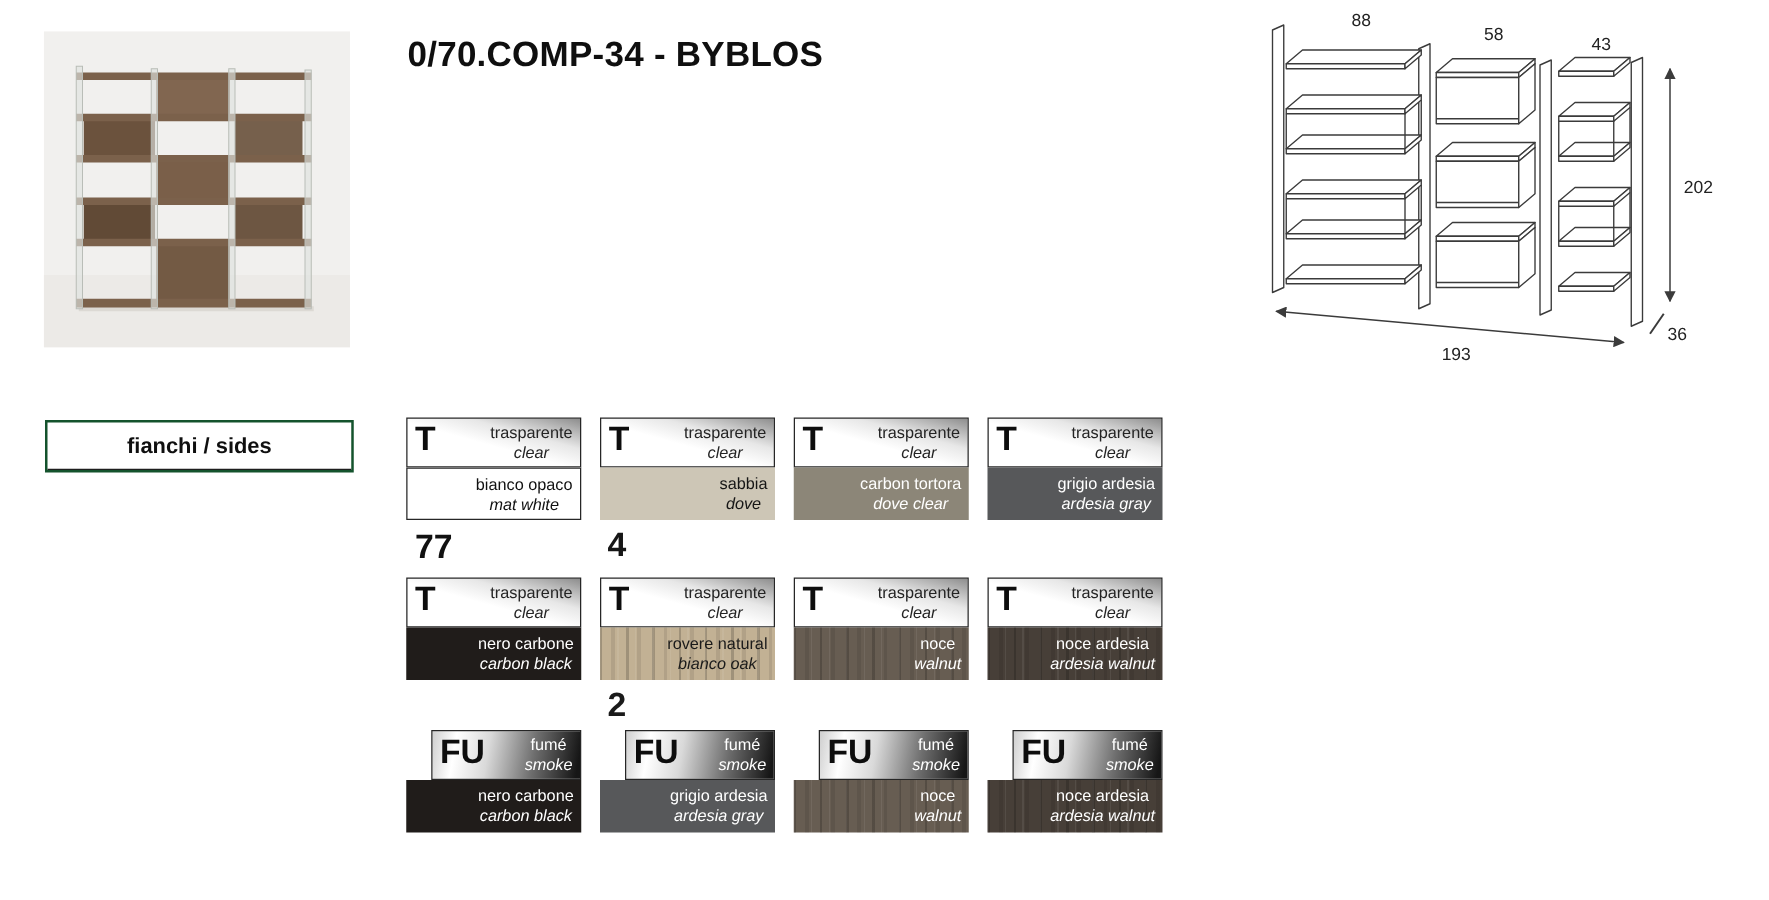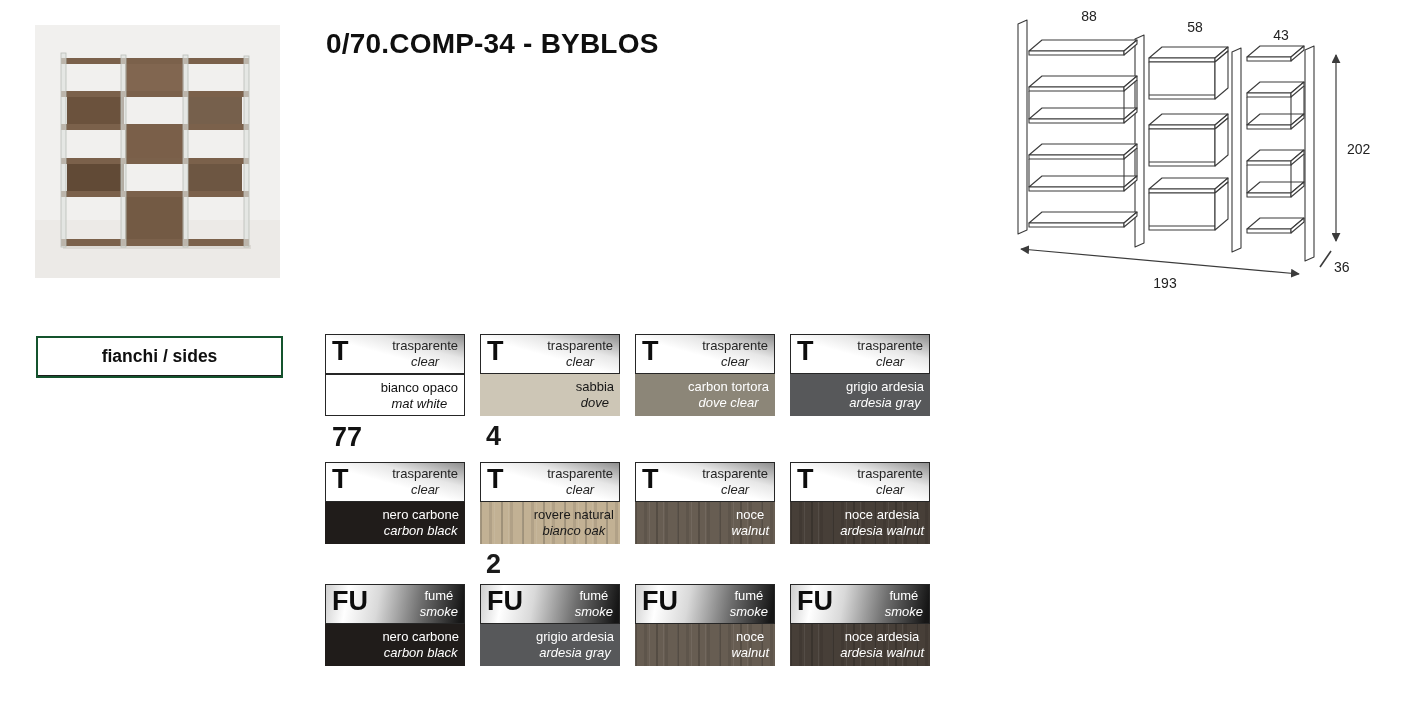--- a/index.html
+++ b/index.html
@@ -27,21 +27,21 @@
               font-size:17.5px;color:#0f0f0f;}
   .legend-row.sides{font-weight:bold;border-bottom:1px solid #1d1d1d;}
 
   
   .swatch-grid{position:absolute;left:325px;top:334px;width:620px;height:340px;}
   .swatch-row{position:absolute;left:0;display:flex;gap:15px;}
   .swatch{width:140px;}
   .swatch-head{position:relative;height:40px;border:1px solid #262626;box-sizing:border-box;}
   .side-clear{background:linear-gradient(to top right,#ffffff 46%,#e7e7e7 68%,#8d8d8d 100%);}
   .side-smoke{background:linear-gradient(100deg,#cfcfcf 0%,#ffffff 16%,#d9d9d9 38%,
-              #6e6e6e 68%,#161616 97%);}
+              #6e6e6e 68%,#161616 97%);margin-left:20px;}
   .swatch-head .code{position:absolute;left:6px;top:1px;font-size:27px;font-weight:bold;color:#0d0d0d;}
   .labels{position:absolute;right:6px;top:3px;text-align:center;font-size:13px;line-height:15.5px;}
   .labels .en{font-style:italic;}
   .side-clear .labels{color:#242424;}
   .side-smoke .labels{color:#ffffff;}
   .swatch-body{position:relative;height:42px;box-sizing:border-box;}
   .swatch-body.bordered{border:1px solid #262626;}
   .swatch-body .code{position:absolute;left:6px;top:3px;font-size:27px;font-weight:bold;margin-top:44px;}
   .swatch-body .labels{top:5px;}
   .wood-grain{background-image:

